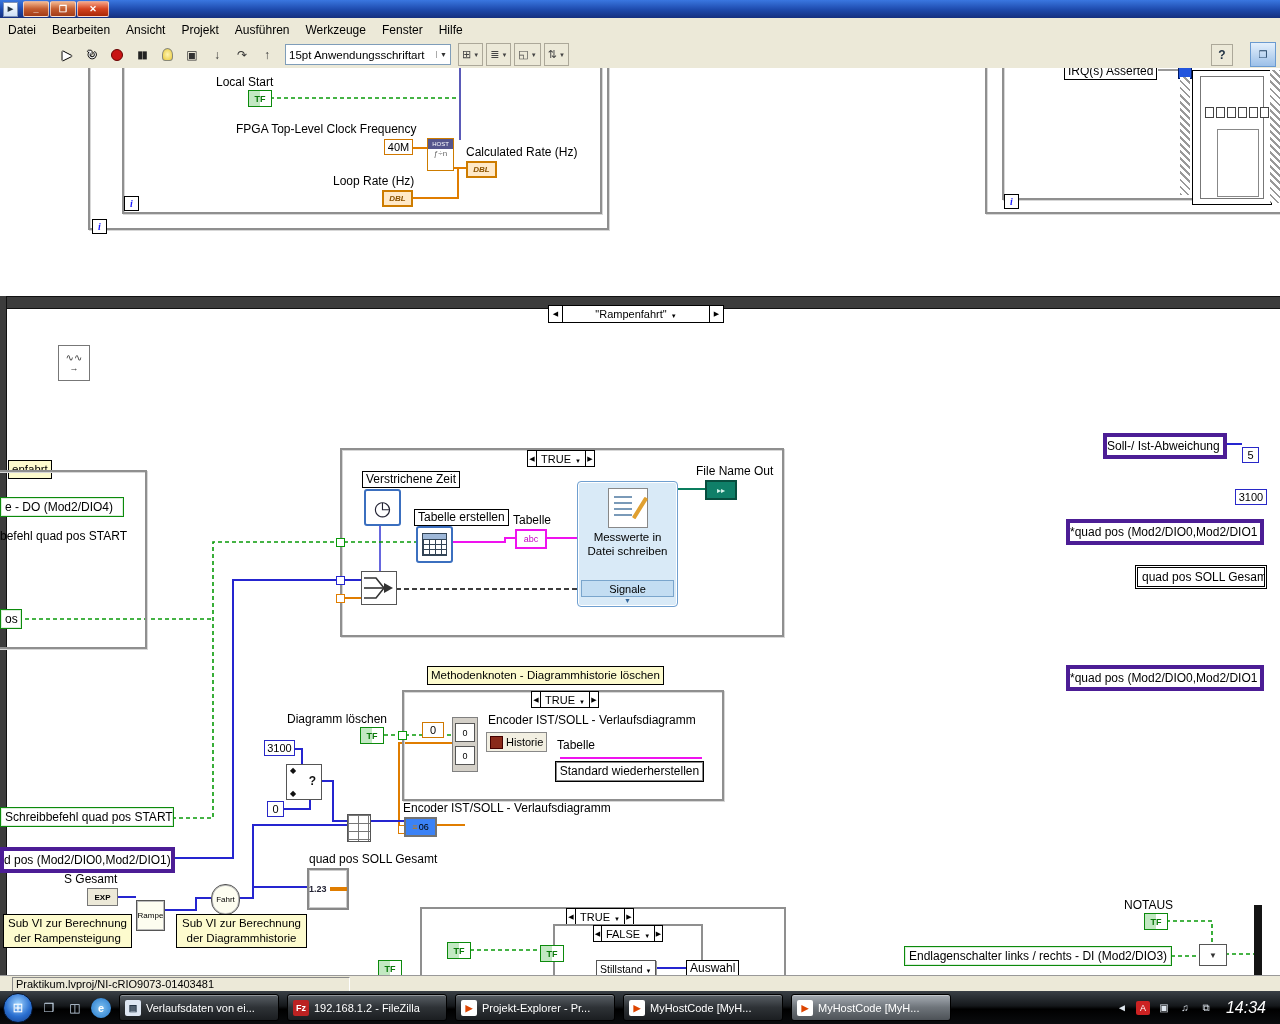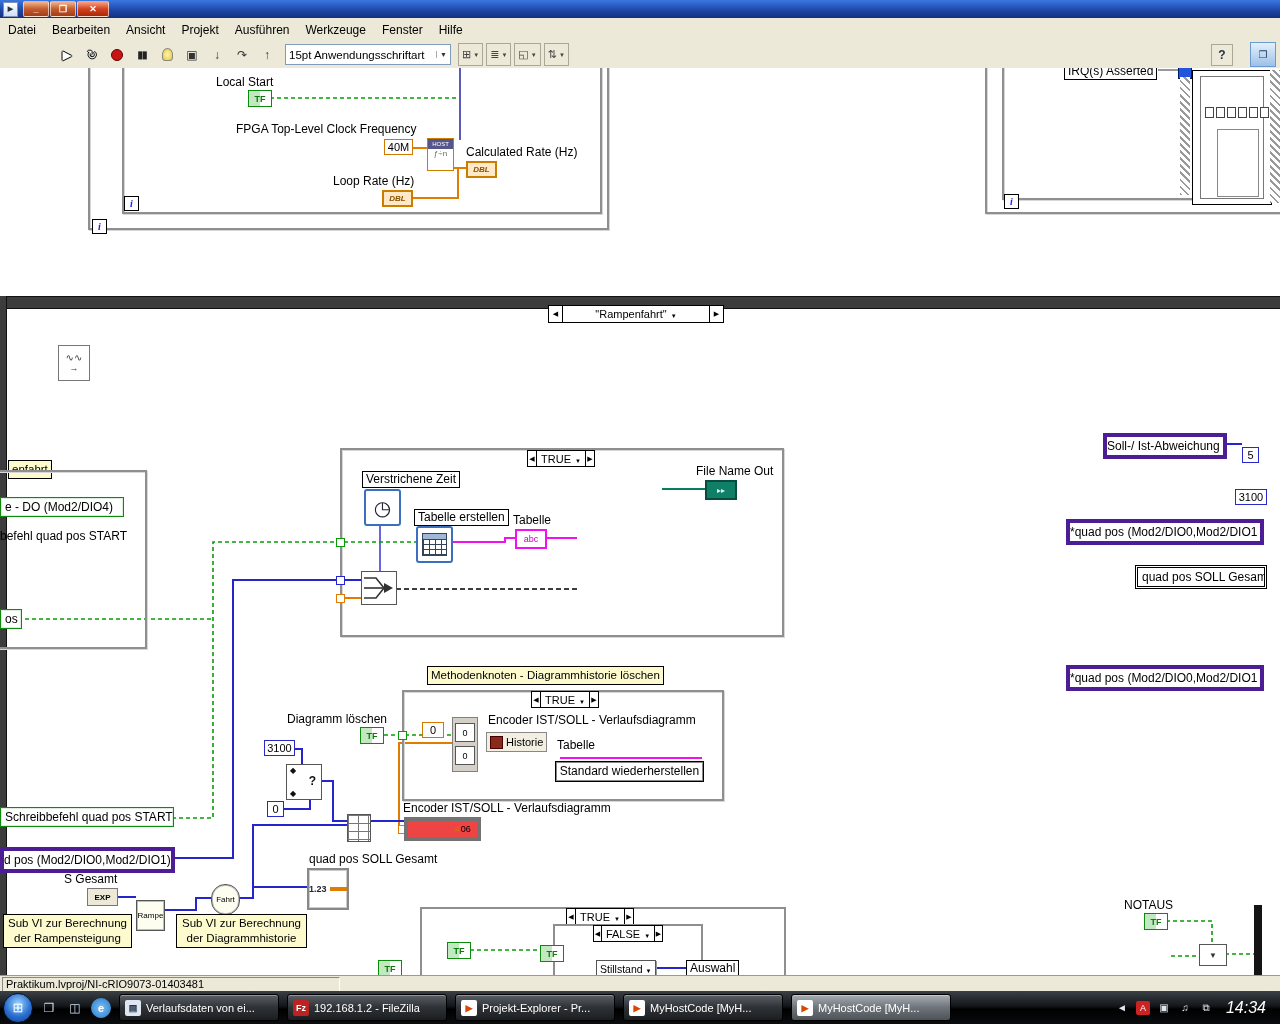--- a/index.html
+++ b/index.html
@@ -114,22 +114,22 @@
   .selnode .q{position:absolute;right:5px;top:9px;font-size:12px;font-weight:bold;color:#111;}
   .selnode .q::before{content:"?";}
   .propnode{position:absolute;width:26px;height:55px;border:1px solid #808080;background:#d4d0c8;
     display:flex;flex-direction:column;gap:4px;align-items:center;padding-top:5px;box-sizing:border-box;}
   .propcell{width:18px;height:17px;background:#fff;border:1px solid #555;font-size:9px;display:flex;align-items:center;justify-content:center;}
   .hist{position:absolute;display:flex;align-items:center;gap:3px;border:1px solid #888;background:#f2efe2;padding:1px 3px;font-size:11px;height:16px;}
   .hist-ico{width:11px;height:11px;background:#8a2a1a;border:1px solid #400;}
   .clus{position:absolute;width:22px;height:26px;border:1px solid #555;background:#fff;
     background-image:repeating-linear-gradient(to bottom,#777 0 1px,rgba(0,0,0,0) 1px 8px),
       repeating-linear-gradient(to right,#777 0 1px,rgba(0,0,0,0) 1px 10px);}
-  .conv{position:absolute;width:29px;height:16px;border:4px solid #737373;background:#ef4444;font-size:9px;
-    display:flex;align-items:center;justify-content:center;color:#000;padding-left:40px;}
+  .conv{position:absolute;width:29px;height:16px;border:2px solid #737373;background:#3b82f6;font-size:9px;
+    display:flex;align-items:center;justify-content:center;color:#000;}
   .conv::before{content:"≡";color:#cd7c00;margin-right:1px;}
   .dblnode{position:absolute;width:38px;height:38px;border:2px solid #888;box-shadow:inset 0 0 0 1px #ccc;background:#fff;
     display:flex;flex-direction:row;align-items:center;justify-content:center;gap:3px;}
   .dblnode .v{font-size:9px;font-weight:bold;color:#223;}
   .dblnode .bar{width:22px;height:4px;background:#e07d00;}
   .subvi{position:absolute;border:1px solid #555;background:#fdfdf0;box-shadow:inset 0 0 0 1px #bbb;
     font-size:8px;display:flex;align-items:center;justify-content:center;text-align:center;}
   .expnode{position:absolute;width:29px;height:16px;border:1px solid #777;background:#ece9d8;
     font-size:8px;font-weight:bold;display:flex;align-items:center;justify-content:center;}
   .enumdd{position:absolute;border:1px solid #555;background:#fff;font-size:10.5px;display:flex;align-items:center;
@@ -143,21 +143,21 @@
   .wavico::before{content:"∿∿";}
   .wavico::after{content:"→";font-size:9px;}
   .tun{position:absolute;width:7px;height:7px;border:1px solid #000;background:#fff;}
   .hatch{position:absolute;background:repeating-linear-gradient(45deg,#999 0 2px,#fff 2px 5px);}
   .bluesq{position:absolute;width:12px;height:12px;background:#2255dd;border:1px solid #001a66;}
   .minisq{width:7px;height:9px;border:1px solid #444;background:#fff;}
 
   
   .statusbar{position:absolute;left:0;top:975px;right:0;height:16px;background:#ece9d8;border-top:1px solid #999;
     display:flex;align-items:center;font-size:11px;}
-  .statusfield{margin-left:2px;width:330px;height:13px;border:1px solid #888;border-right-color:#fff;border-bottom-color:#fff;
+  .statusfield{margin-left:12px;width:330px;height:13px;border:1px solid #888;border-right-color:#fff;border-bottom-color:#fff;
     padding:0 3px;line-height:13px;white-space:nowrap;overflow:hidden;}
   .taskbar{position:absolute;left:0;top:991px;right:0;height:33px;
     background:linear-gradient(#3a4046,#14171a 45%,#000 55%,#0a0c0e);display:flex;align-items:center;color:#fff;}
   .orb{width:28px;height:28px;margin-left:3px;border-radius:50%;
     background:radial-gradient(circle at 50% 35%,#9fd4ff,#2a6fd0 55%,#123c86);border:1px solid #05142e;
     display:flex;align-items:center;justify-content:center;font-size:13px;color:#fff;}
   .qicon{width:20px;height:20px;margin-left:6px;display:flex;align-items:center;justify-content:center;
     font-size:12px;color:#cde;border-radius:3px;}
   .qicon.ie{background:radial-gradient(#7ec0f0,#2277cc);border-radius:50%;color:#fff;font-weight:bold;font-size:11px;}
   .task{width:148px;height:25px;margin-left:8px;border-radius:3px;border:1px solid #000;
@@ -330,20 +330,27 @@
     <div class="ivi" style="left:364px;top:421px;">
         <span class="clockglyph">◷</span>
       </div>
     <div class="boxlbl" style="left:414px;top:441px;">Tabelle erstellen</div>
     <div class="ivi" style="left:416px;top:458px;">
         <span class="tbl-ico"></span>
       </div>
     <div class="lbl" style="left:513px;top:445px;">Tabelle</div>
     <div style="position:absolute;left:515px;top:461px;width:28px;height:16px;border:2px solid #ef12ef;background:#fff;color:#c400c4;font-size:9px;display:flex;align-items:center;justify-content:center;">abc</div>
 
+    <div class="express" style="left:577px;top:413px;width:99px;height:124px;">
+      <div class="exp-icon"></div>
+      <div class="exp-title" style="top:48px;">Messwerte in</div>
+      <div class="exp-title" style="top:62px;">Datei schreiben</div>
+      <div class="exp-band">Signale</div>
+      <div class="exp-chevron"></div>
+    </div>
 
     <div class="lbl" style="left:696px;top:396px;">File Name Out</div>
     <div class="pathnode" style="left:705px;top:412px;"></div>
 
     <div class="mergenode" style="left:361px;top:503px;">
       <svg width="34" height="32" viewBox="0 0 34 32">
         <polyline points="2,6 14,6 22,16" stroke="#333" stroke-width="1.6" fill="none"></polyline>
         <polyline points="2,16 22,16" stroke="#333" stroke-width="1.6" fill="none"></polyline>
         <polyline points="2,26 14,26 22,16" stroke="#333" stroke-width="1.6" fill="none"></polyline>
         <polygon points="22,11 31,16 22,21" fill="#333"></polygon>
@@ -414,20 +421,21 @@
     </div>
 
     <div class="blueb" style="left:1103px;top:365px;width:116px;">Soll-/ Ist-Abweichung</div>
     <div class="num" style="left:1242px;top:379px;width:11px;">5</div>
     <div class="num" style="left:1235px;top:421px;width:26px;">3100</div>
     <div class="blueb" style="left:1066px;top:451px;width:190px;">*quad pos (Mod2/DIO0,Mod2/DIO1</div>
     <div class="blackb" style="left:1137px;top:499px;width:118px;">quad pos SOLL Gesam</div>
     <div class="blueb" style="left:1066px;top:597px;width:190px;">*quad pos (Mod2/DIO0,Mod2/DIO1</div>
     <div class="lbl" style="left:1124px;top:830px;">NOTAUS</div>
     <div class="tfc" style="left:1144px;top:845px;">TF</div>
+    <div class="greenb" style="left:904px;top:878px;width:258px;">Endlagenschalter links / rechts - DI (Mod2/DIO3)</div>
     <div class="cmpnode" style="left:1199px;top:876px;"></div>
     <div class="blackbar" style="left:1254px;top:837px;width:8px;height:70px;"></div>
 
     <div class="frame open-bottom" style="left:420px;top:839px;width:362px;height:80px;"></div>
     <div class="selector" style="left:566px;top:840px;width:66px;">
       <span class="sel-arrow"></span>
       <span class="sel-label">
           <span>TRUE</span>
           <span class="sel-caret"></span>
         </span>

